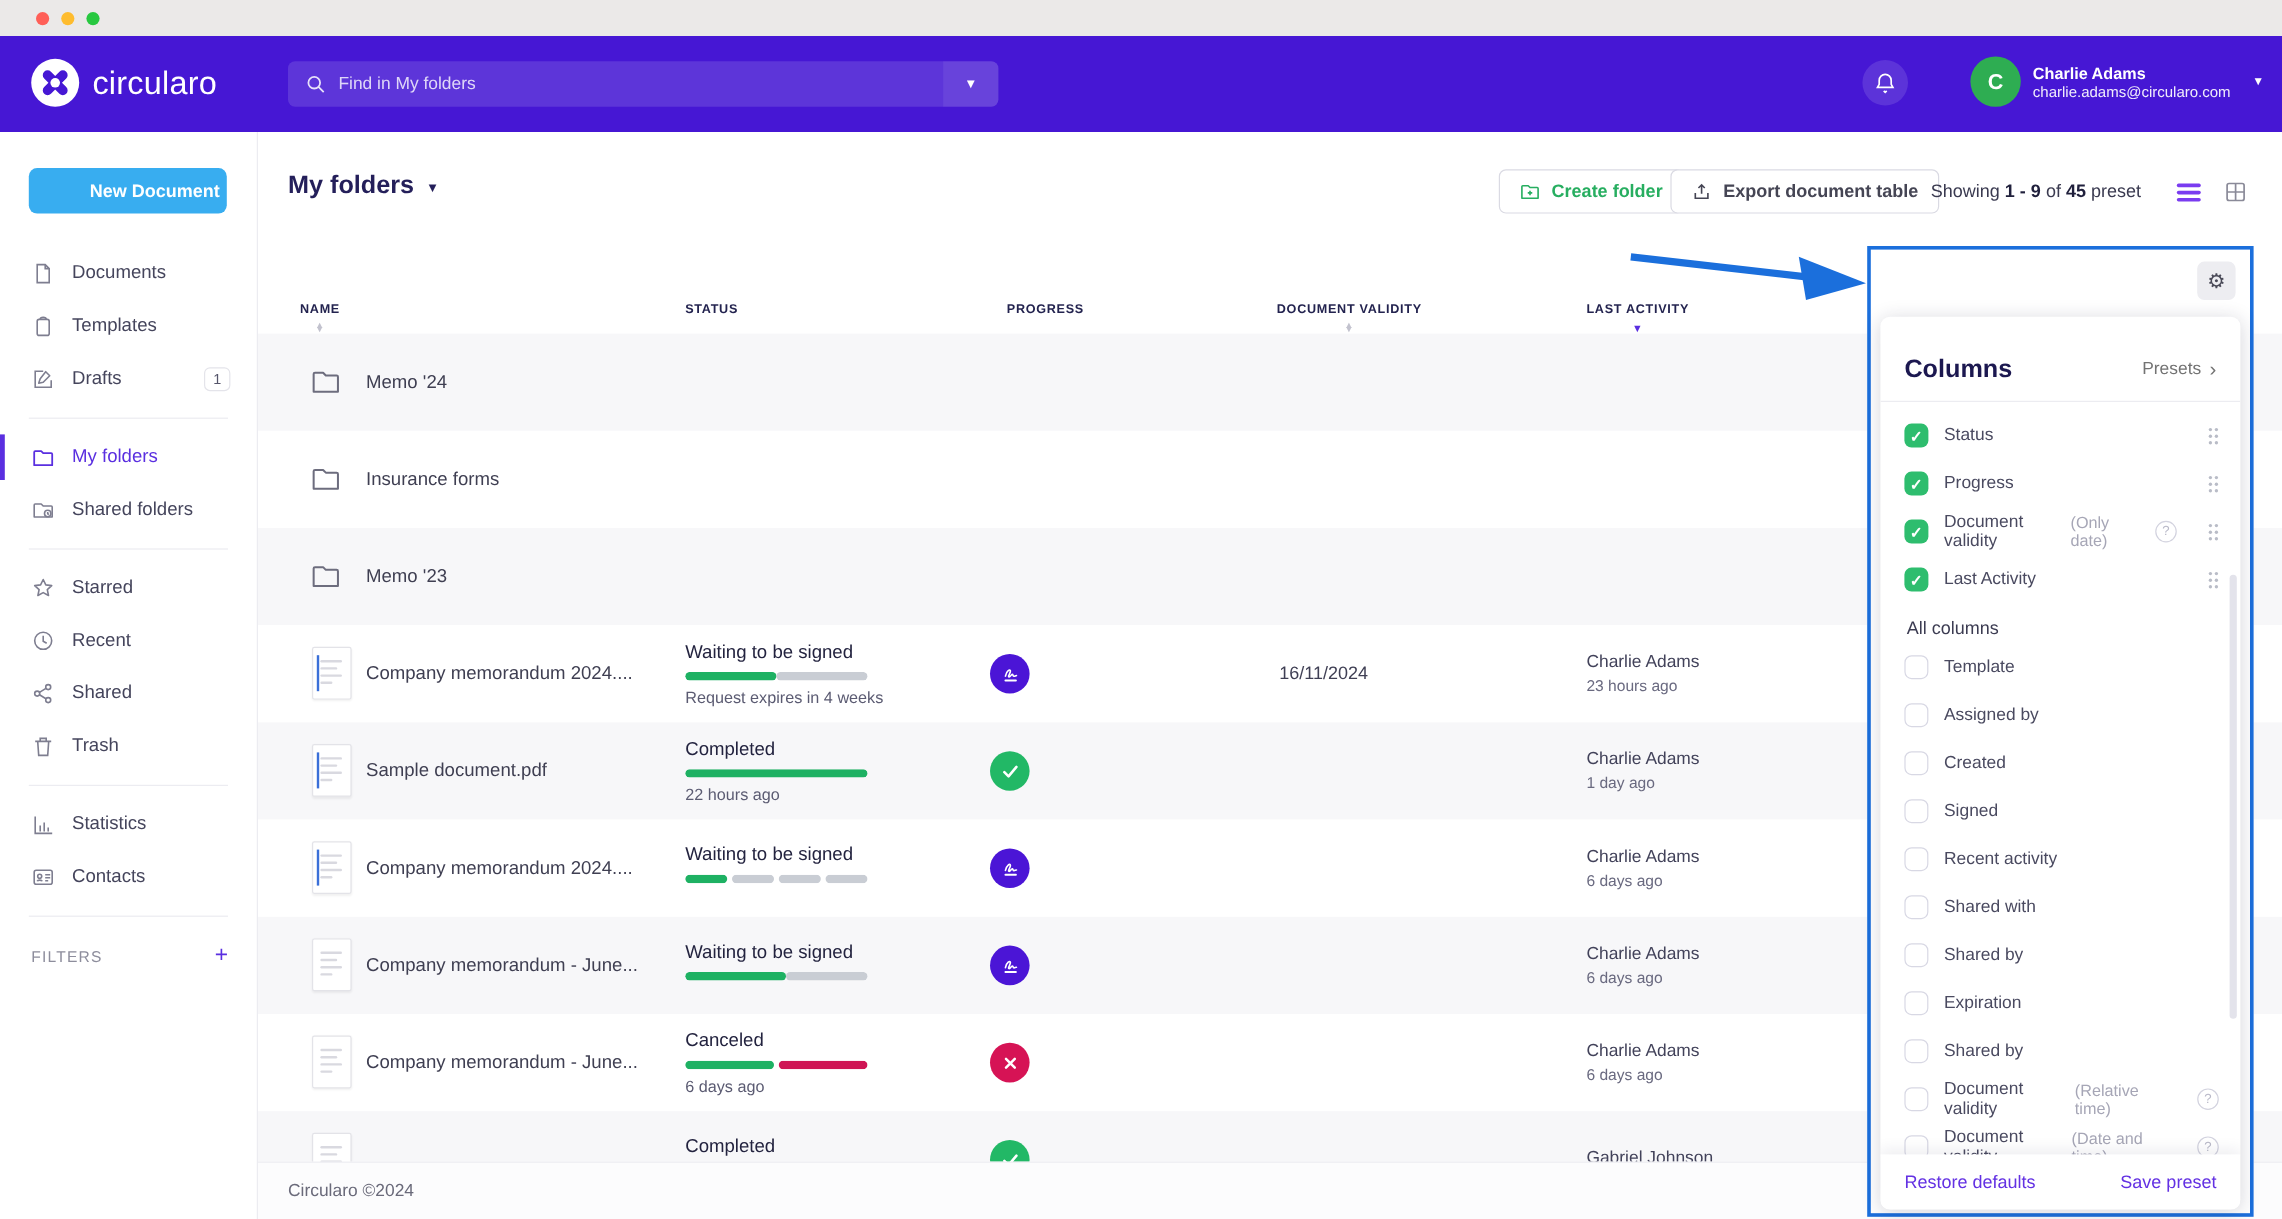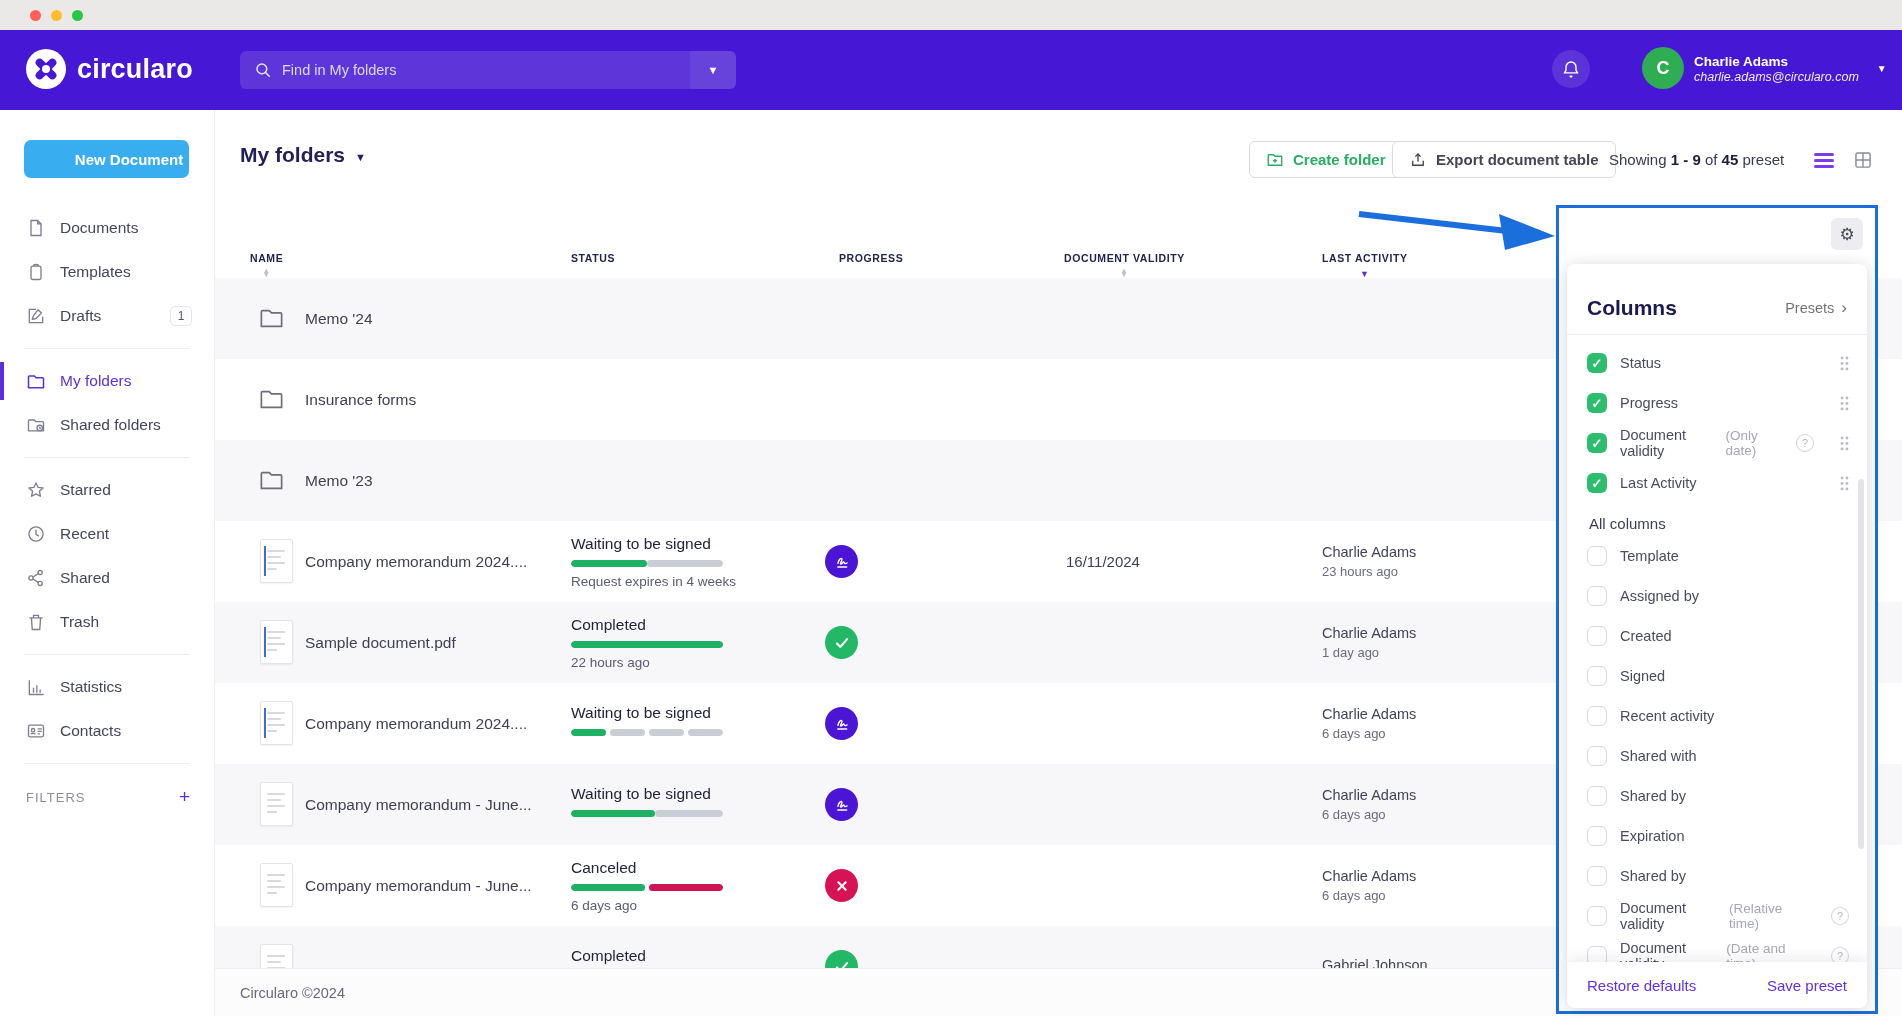--- a/index.html
+++ b/index.html
@@ -7,36 +7,36 @@
     font-family:"Liberation Sans", sans-serif; }
   body { position:relative; }
 
   
   .titlebar { position:absolute; left:0; top:0; width:100%; height:30px; background:#ebe9e8; }
   .tl-dot { position:absolute; top:10px; width:11px; height:11px; border-radius:50%; }
 
   
   .appheader { position:absolute; left:0; top:30px; width:100%; height:80px; background:#4617d4; }
   .brand { position:absolute; left:25px; top:18px; display:flex; align-items:center; gap:10px; }
-  .brand-name { color:#fff; font-size:27px; font-weight:bold; letter-spacing:.2px; }
-  .searchbox { position:absolute; left:240px; top:21px; width:496px; height:38px;
+  .brand-name { color:#fff; font-size:27px; font-weight:normal; letter-spacing:.2px; }
+  .searchbox { position:absolute; left:240px; top:21px; width:592px; height:38px;
     background:rgba(255,255,255,.13); border-radius:6px; display:flex; align-items:center; }
   .searchbox input { flex:1; background:transparent; border:none; outline:none; color:#fff;
     font-size:14.5px; font-family:inherit; }
   .searchbox input::placeholder { color:rgba(255,255,255,.8); }
   .search-icn { margin:0 10px 0 14px; display:flex; }
   .search-dd { width:46px; height:38px; background:rgba(255,255,255,.07); border-radius:0 6px 6px 0;
     display:flex; align-items:center; justify-content:center; color:#fff; font-size:11px; cursor:pointer; }
   .bellwrap { position:absolute; left:1552px; top:20px; width:38px; height:38px; border-radius:50%;
     background:rgba(255,255,255,.12); display:flex; align-items:center; justify-content:center; }
   .userchip { position:absolute; left:1642px; top:17px; display:flex; align-items:center; gap:10px; color:#fff; }
   .avatar { width:42px; height:42px; border-radius:50%; background:#2ead52; color:#fff;
     display:flex; align-items:center; justify-content:center; font-size:18px; font-weight:bold; }
   .uname { font-size:13.5px; font-weight:bold; line-height:17px; }
-  .uemail { font-size:12.5px; opacity:.92;font-style:italic; }
+  .uemail { font-size:12.5px; opacity:.92; }
   .ucaret { font-size:10px; margin-left:8px; }
 
   
   .sidebar { position:absolute; left:0; top:110px; width:215px; bottom:0; background:#fff;
     border-right:1px solid #ececf1; }
   .newdoc { position:absolute; left:24px; top:30px; width:165px; height:38px; background:#38adf0;
     border:none; border-radius:7px; color:#fff; font-size:15px; font-weight:bold;
     font-family:inherit; cursor:pointer;padding-left:45px; }
   .snav { position:absolute; top:96px; left:0; width:100%; }
   .sitem { position:relative; height:44px; display:flex; align-items:center; padding-left:26px;

